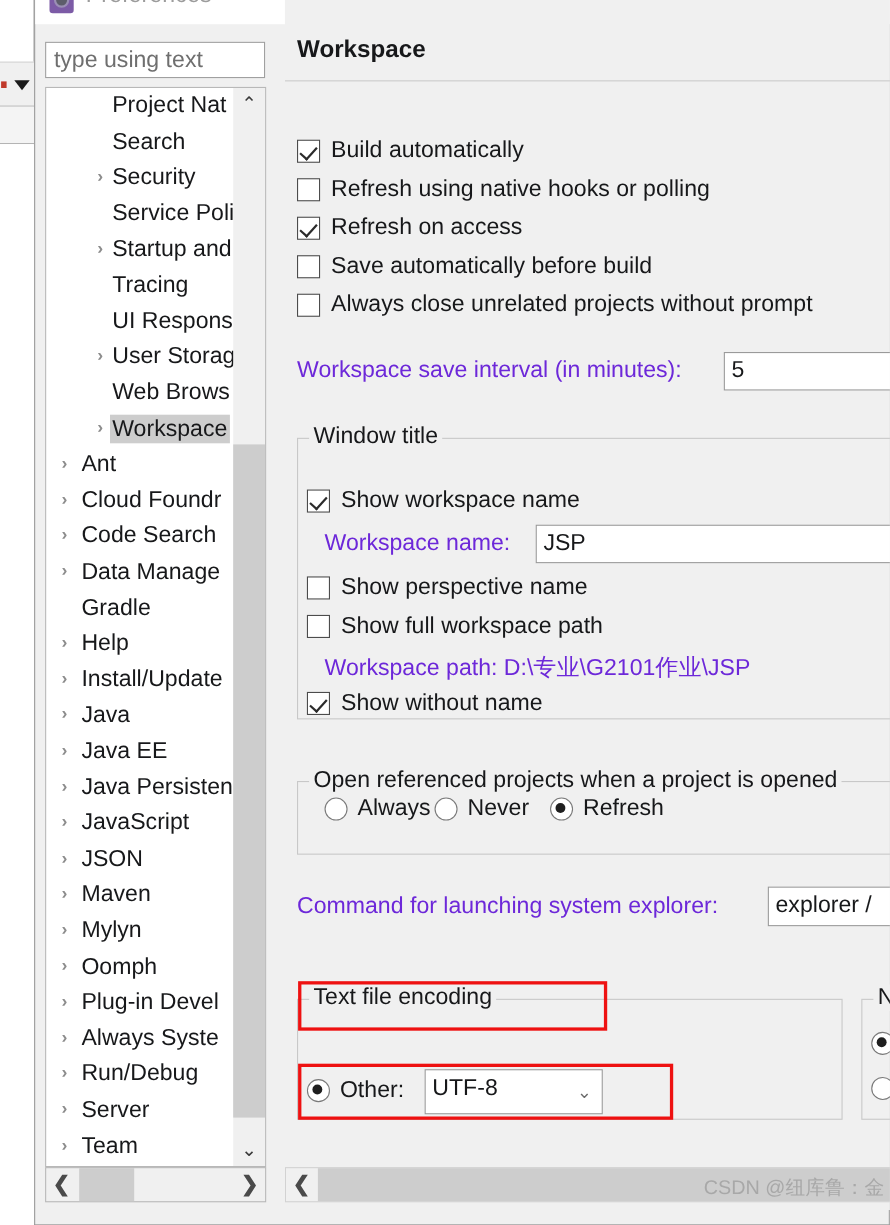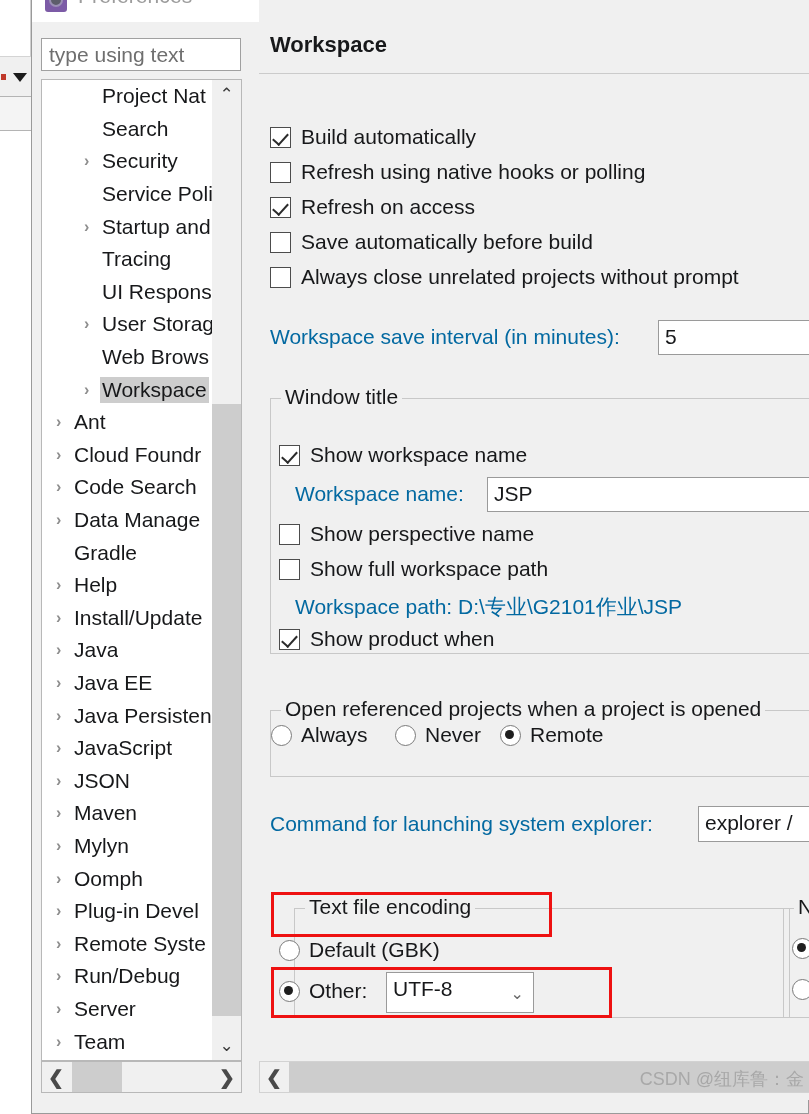--- a/index.html
+++ b/index.html
@@ -123,21 +123,21 @@
   .tree-item {
     position: relative;
     height: 32.6px;
     display: flex;
     align-items: center;
     white-space: nowrap;
     font-size: 21px;
     color: #17181a;
     padding-left: 12px;
   }
-  .tree-item.depth2 { padding-left: 40px; }
+  .tree-item.depth2 { padding-left: 40px; text-align: center; }
   .tree-item .twisty {
     position: absolute;
     width: 14px; height: 14px;
     color: #8d8d8d;
     font-size: 16px;
     line-height: 14px;
     font-weight: bold;
   }
   .tree-item.depth1 .twisty { left: 14px; }
   .tree-item.depth2 .twisty { left: 42px; }
@@ -233,21 +233,21 @@
     left: 5px; top: 2px;
     width: 7px; height: 13px;
     border: solid #2b2b2b;
     border-width: 0 2.3px 2.3px 0;
     transform: rotate(42deg);
   }
 
   .field-label {
     position: absolute;
     font-size: 21px;
-    color: #0369a1;
+    color: #6d28d9;
     white-space: nowrap;
   }
   .text-field {
     position: absolute;
     background: #ffffff;
     border: 1px solid #9a9a9a;
     font-size: 21px;
     color: #17181a;
     padding: 2px 6px;
     line-height: 27px;
@@ -462,21 +462,21 @@
           <div class="tree-item depth1">
             <span class="twisty">›</span>
             <span class="label">Oomph</span>
           </div>
           <div class="tree-item depth1">
             <span class="twisty">›</span>
             <span class="label">Plug-in Devel</span>
           </div>
           <div class="tree-item depth1">
             <span class="twisty">›</span>
-            <span class="label">Remote Syste</span>
+            <span class="label">Always Syste</span>
           </div>
           <div class="tree-item depth1">
             <span class="twisty">›</span>
             <span class="label">Run/Debug</span>
           </div>
           <div class="tree-item depth1">
             <span class="twisty">›</span>
             <span class="label">Server</span>
           </div>
           <div class="tree-item depth1">
@@ -543,54 +543,50 @@
       <div class="chk-row" style="top:522px; left:20px">
         <span class="checkbox"></span>
         <span>Show perspective name</span>
       </div>
       <div class="field-label" style="left:36px; top:593px">
         <span>Workspace path:</span>
         <span>D:\专业\G2101作业\JSP</span>
       </div>
       <div class="chk-row" style="top:627px; left:20px">
         <span class="checkbox checked"></span>
-        <span>Show product when</span>
+        <span>Show without name</span>
       </div>
 
       <div class="groupbox" style="left:11px; top:710px; width:560px; height:67px;">
         <span class="gb-title">Open referenced projects when a project is opened</span>
       </div>
-      <div class="radio-row" style="left:12px; top:723px">
+      <div class="radio-row" style="left:36px; top:723px">
         <span class="radio"></span>
         <span>Always</span>
       </div>
       <div class="radio-row" style="left:136px; top:723px">
         <span class="radio"></span>
         <span>Never</span>
       </div>
       <div class="radio-row" style="left:241px; top:723px">
         <span class="radio selected"></span>
-        <span>Remote</span>
+        <span>Refresh</span>
       </div>
 
       <div class="field-label" style="left:11px; top:812px">Command for launching system explorer:</div>
       <div class="text-field" style="left:439px; top:806px; width:125px; height:36px;">explorer /</div>
 
-      <div class="groupbox" style="left:11px; top:908px; width:496px; height:110px;margin-left:24px;">
+      <div class="groupbox" style="left:11px; top:908px; width:496px; height:110px;">
         <span class="gb-title">Text file encoding</span>
-      </div>
-      <div class="radio-row" style="left:20px; top:938px">
-        <span class="radio"></span>
-        <span>Default (GBK)</span>
       </div>
       <div class="radio-row" style="left:20px; top:979px">
         <span class="radio selected"></span>
         <span>Other:</span>
       </div>
-      <div class="combo" style="left:127px; top:972px; width:148px; height:41px;">
+      <div class="combo" style="left:127px; top:972px; width:162px; height:41px;">
         <span>UTF-8</span>
         <span class="chev">⌄</span>
       </div>
 
       <div class="annot" style="left:12px; top:892px; width:281px; height:45px;"></div>
       <div class="annot" style="left:12px; top:967px; width:341px; height:51px;"></div>
 
       <div class="groupbox" style="left:524px; top:908px; width:120px; height:110px;">
         <span class="gb-title">N</span>
       </div>

